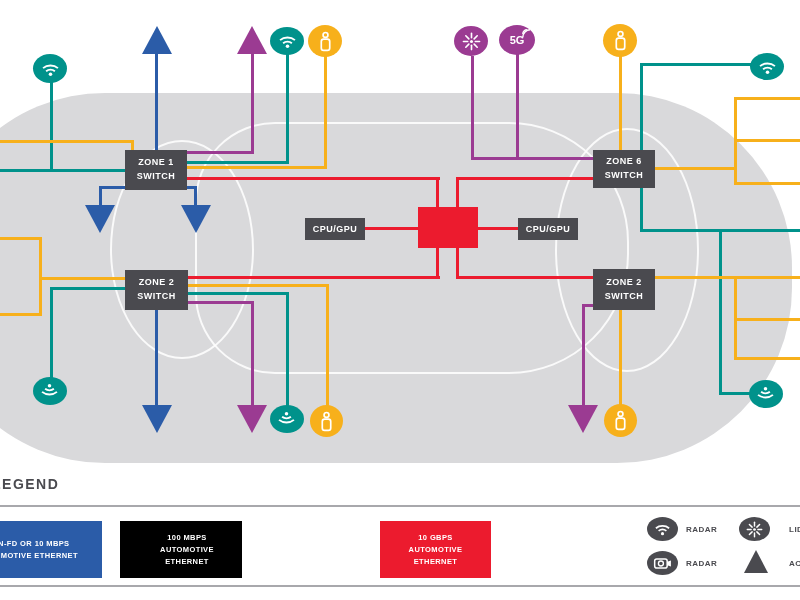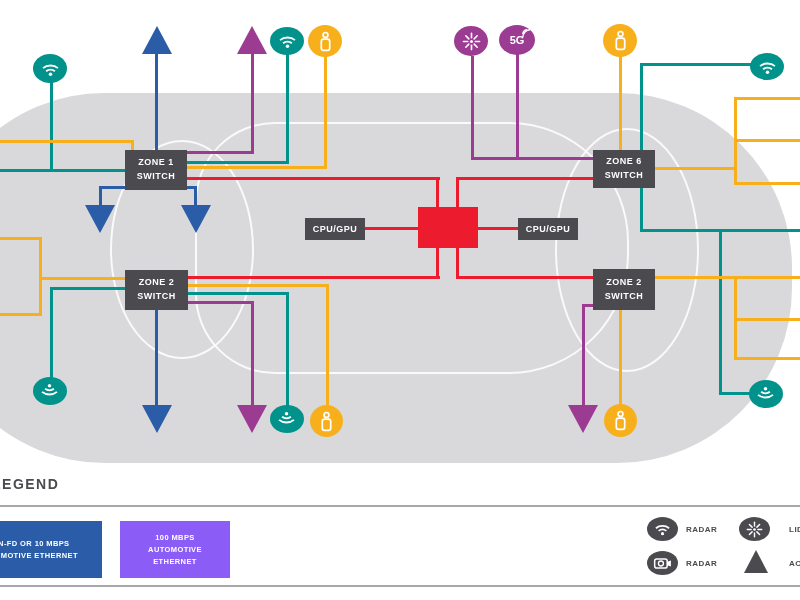--- a/index.html
+++ b/index.html
@@ -237,22 +237,25 @@
       </svg>
   </div>
 
   <div class="lg-title" style="left:-8px;top:476px;">LEGEND</div>
   <div class="lg-border" style="left:0;top:505px;width:800px;height:2px;"></div>
   <div class="lg-border" style="left:0;top:585px;width:800px;height:2px;"></div>
 
   <div class="lg-swatch" style="left:-46px;width:148px;background:#2b5ca8;">
     <span style="width:100px;">CAN-FD OR 10 MBPS AUTOMOTIVE ETHERNET</span>
   </div>
-  <div class="lg-swatch" style="left:120px;width:110px;background:#8b5cf6;">
+  <div class="lg-swatch" style="left:120px;width:110px;background:#000000;padding-left:12px;">
     <span style="width:80px;">100 MBPS AUTOMOTIVE ETHERNET</span>
+  </div>
+  <div class="lg-swatch" style="left:380px;width:111px;background:#ec1b2e;">
+    <span style="width:80px;">10 GBPS AUTOMOTIVE ETHERNET</span>
   </div>
 
   <div class="lg-icon" style="left:647px;top:517px;width:31px;height:24px;">
     <svg width="19" height="14" viewBox="0 0 24 18">
         <path d="M3.5 8 A 12 10 0 0 1 20.5 8" fill="none" stroke="#fff" stroke-width="2.2"></path>
         <path d="M7 11.5 A 7.5 6.5 0 0 1 17 11.5" fill="none" stroke="#fff" stroke-width="2.2"></path>
         <circle cx="12" cy="15" r="2" fill="#fff"></circle>
       </svg>
   </div>
   <div class="lg-label" style="left:686px;top:525px;">RADAR</div>

